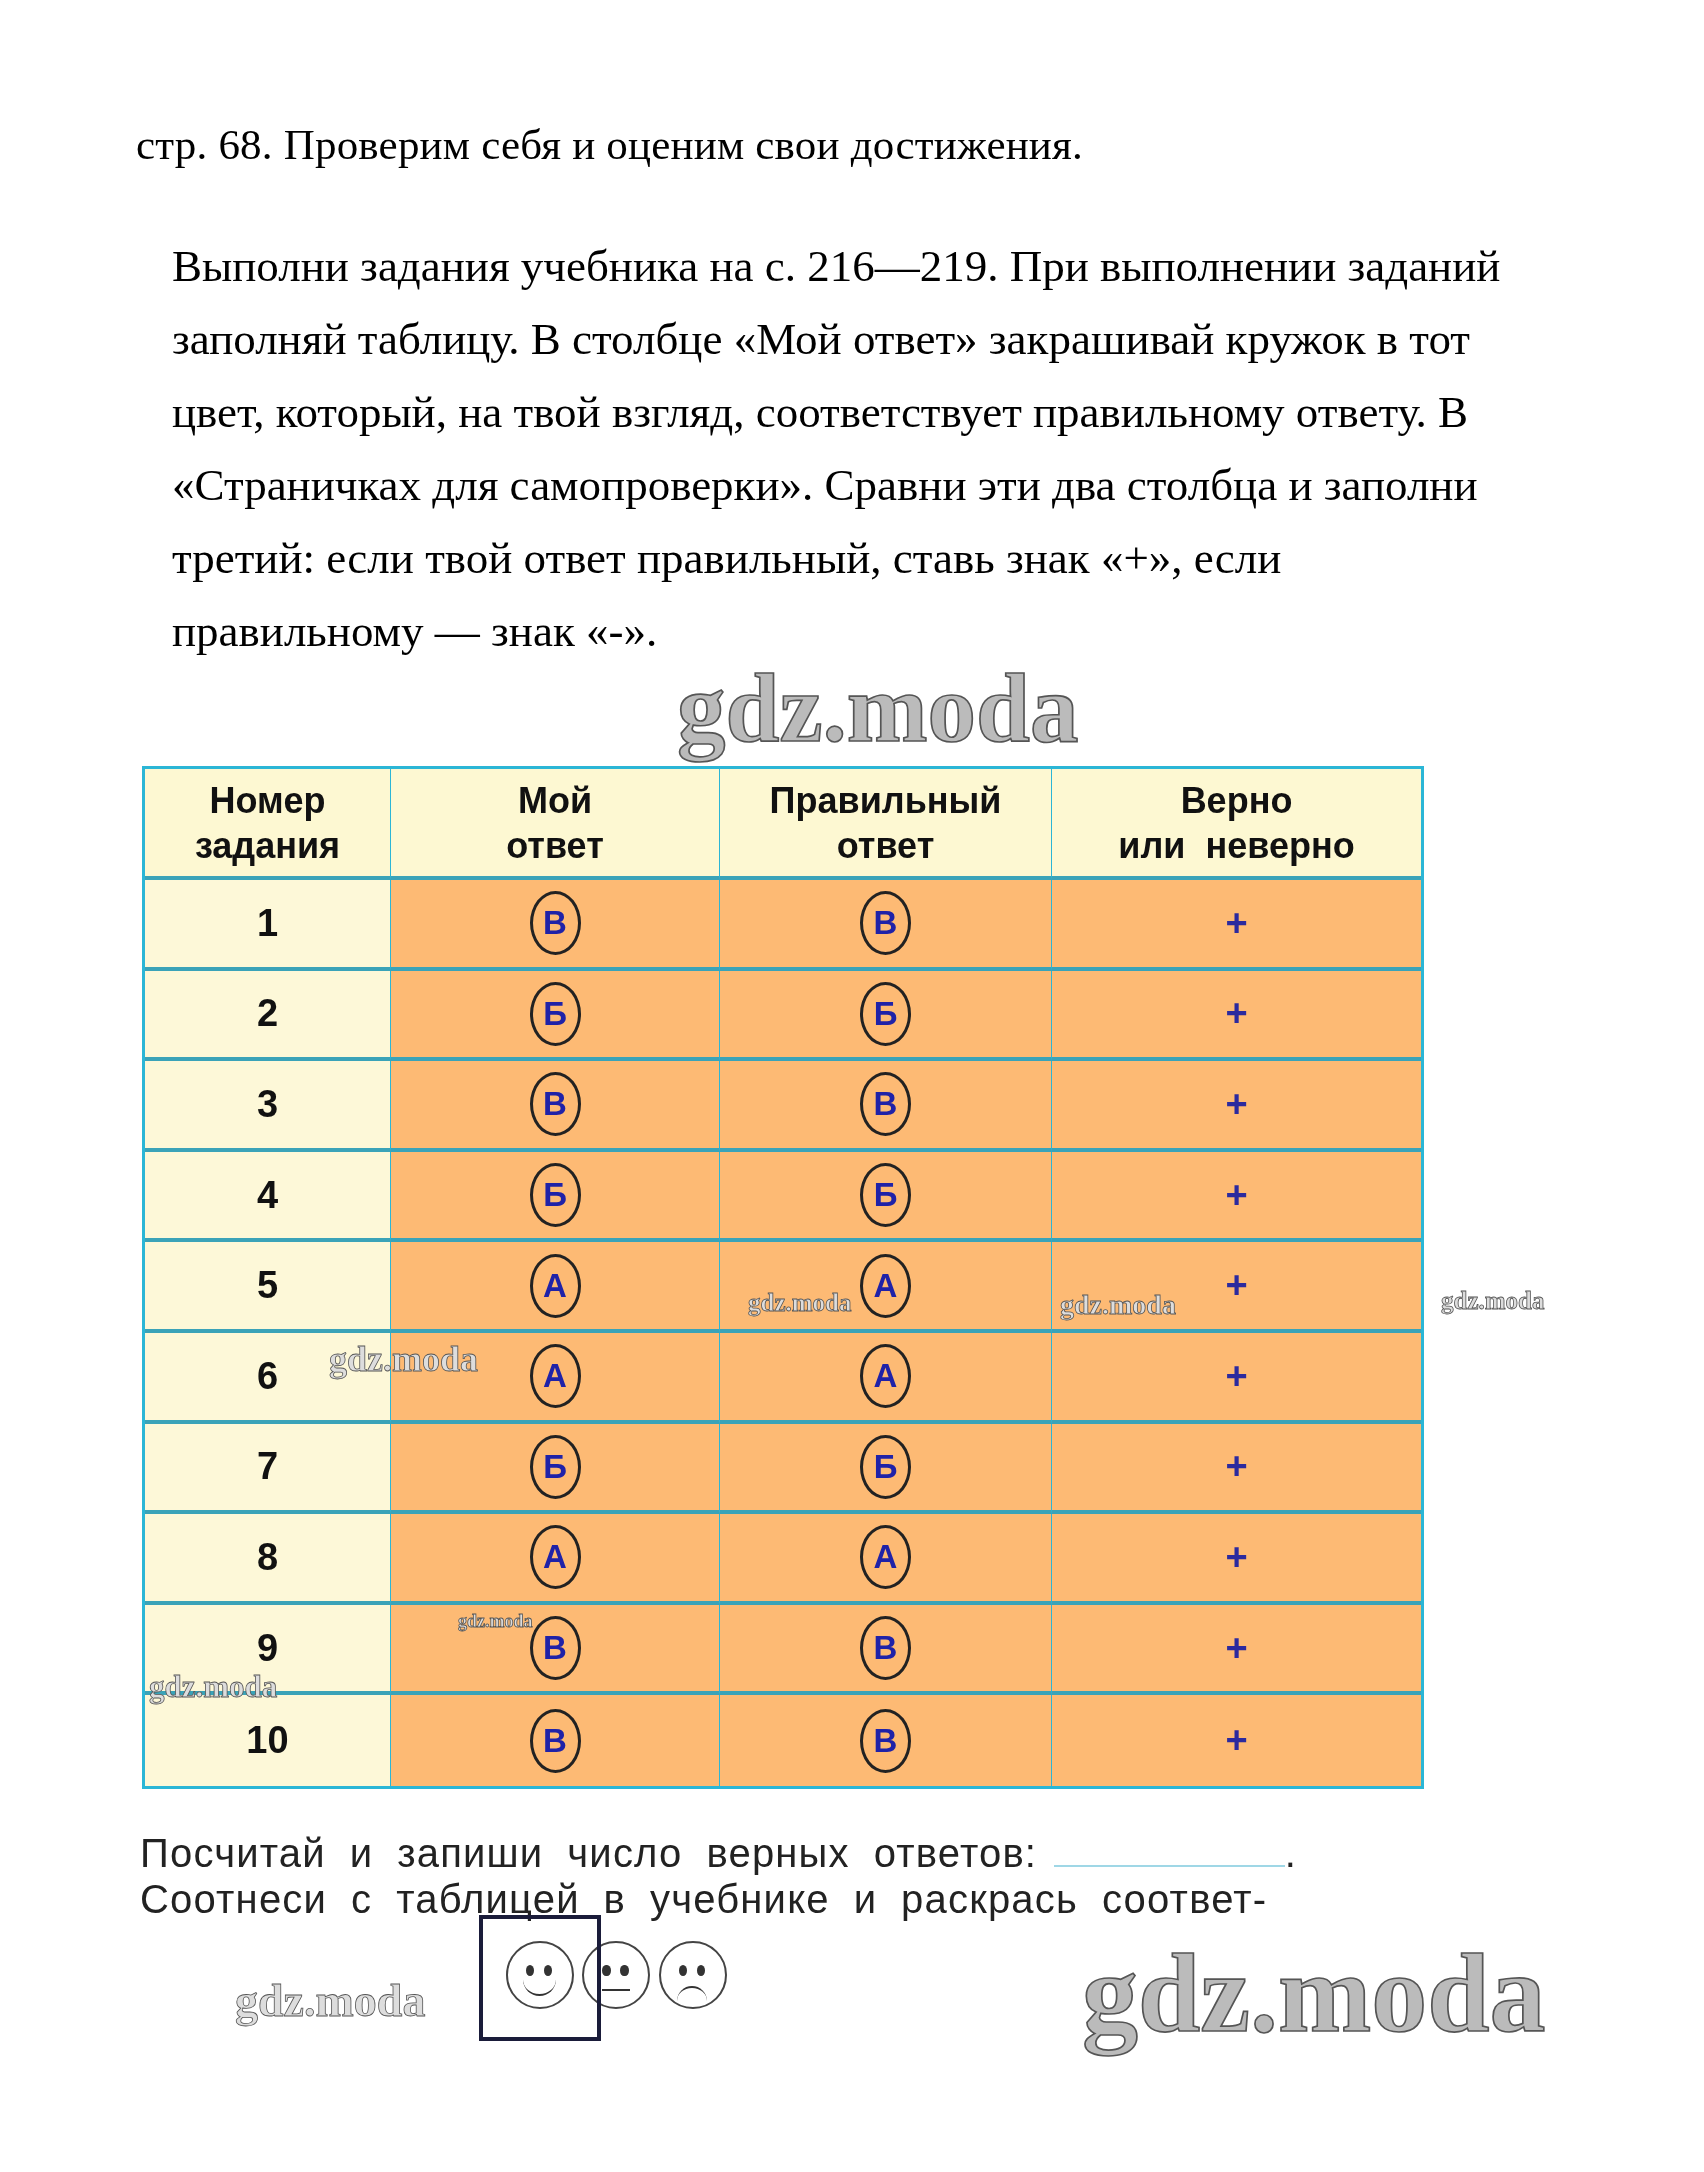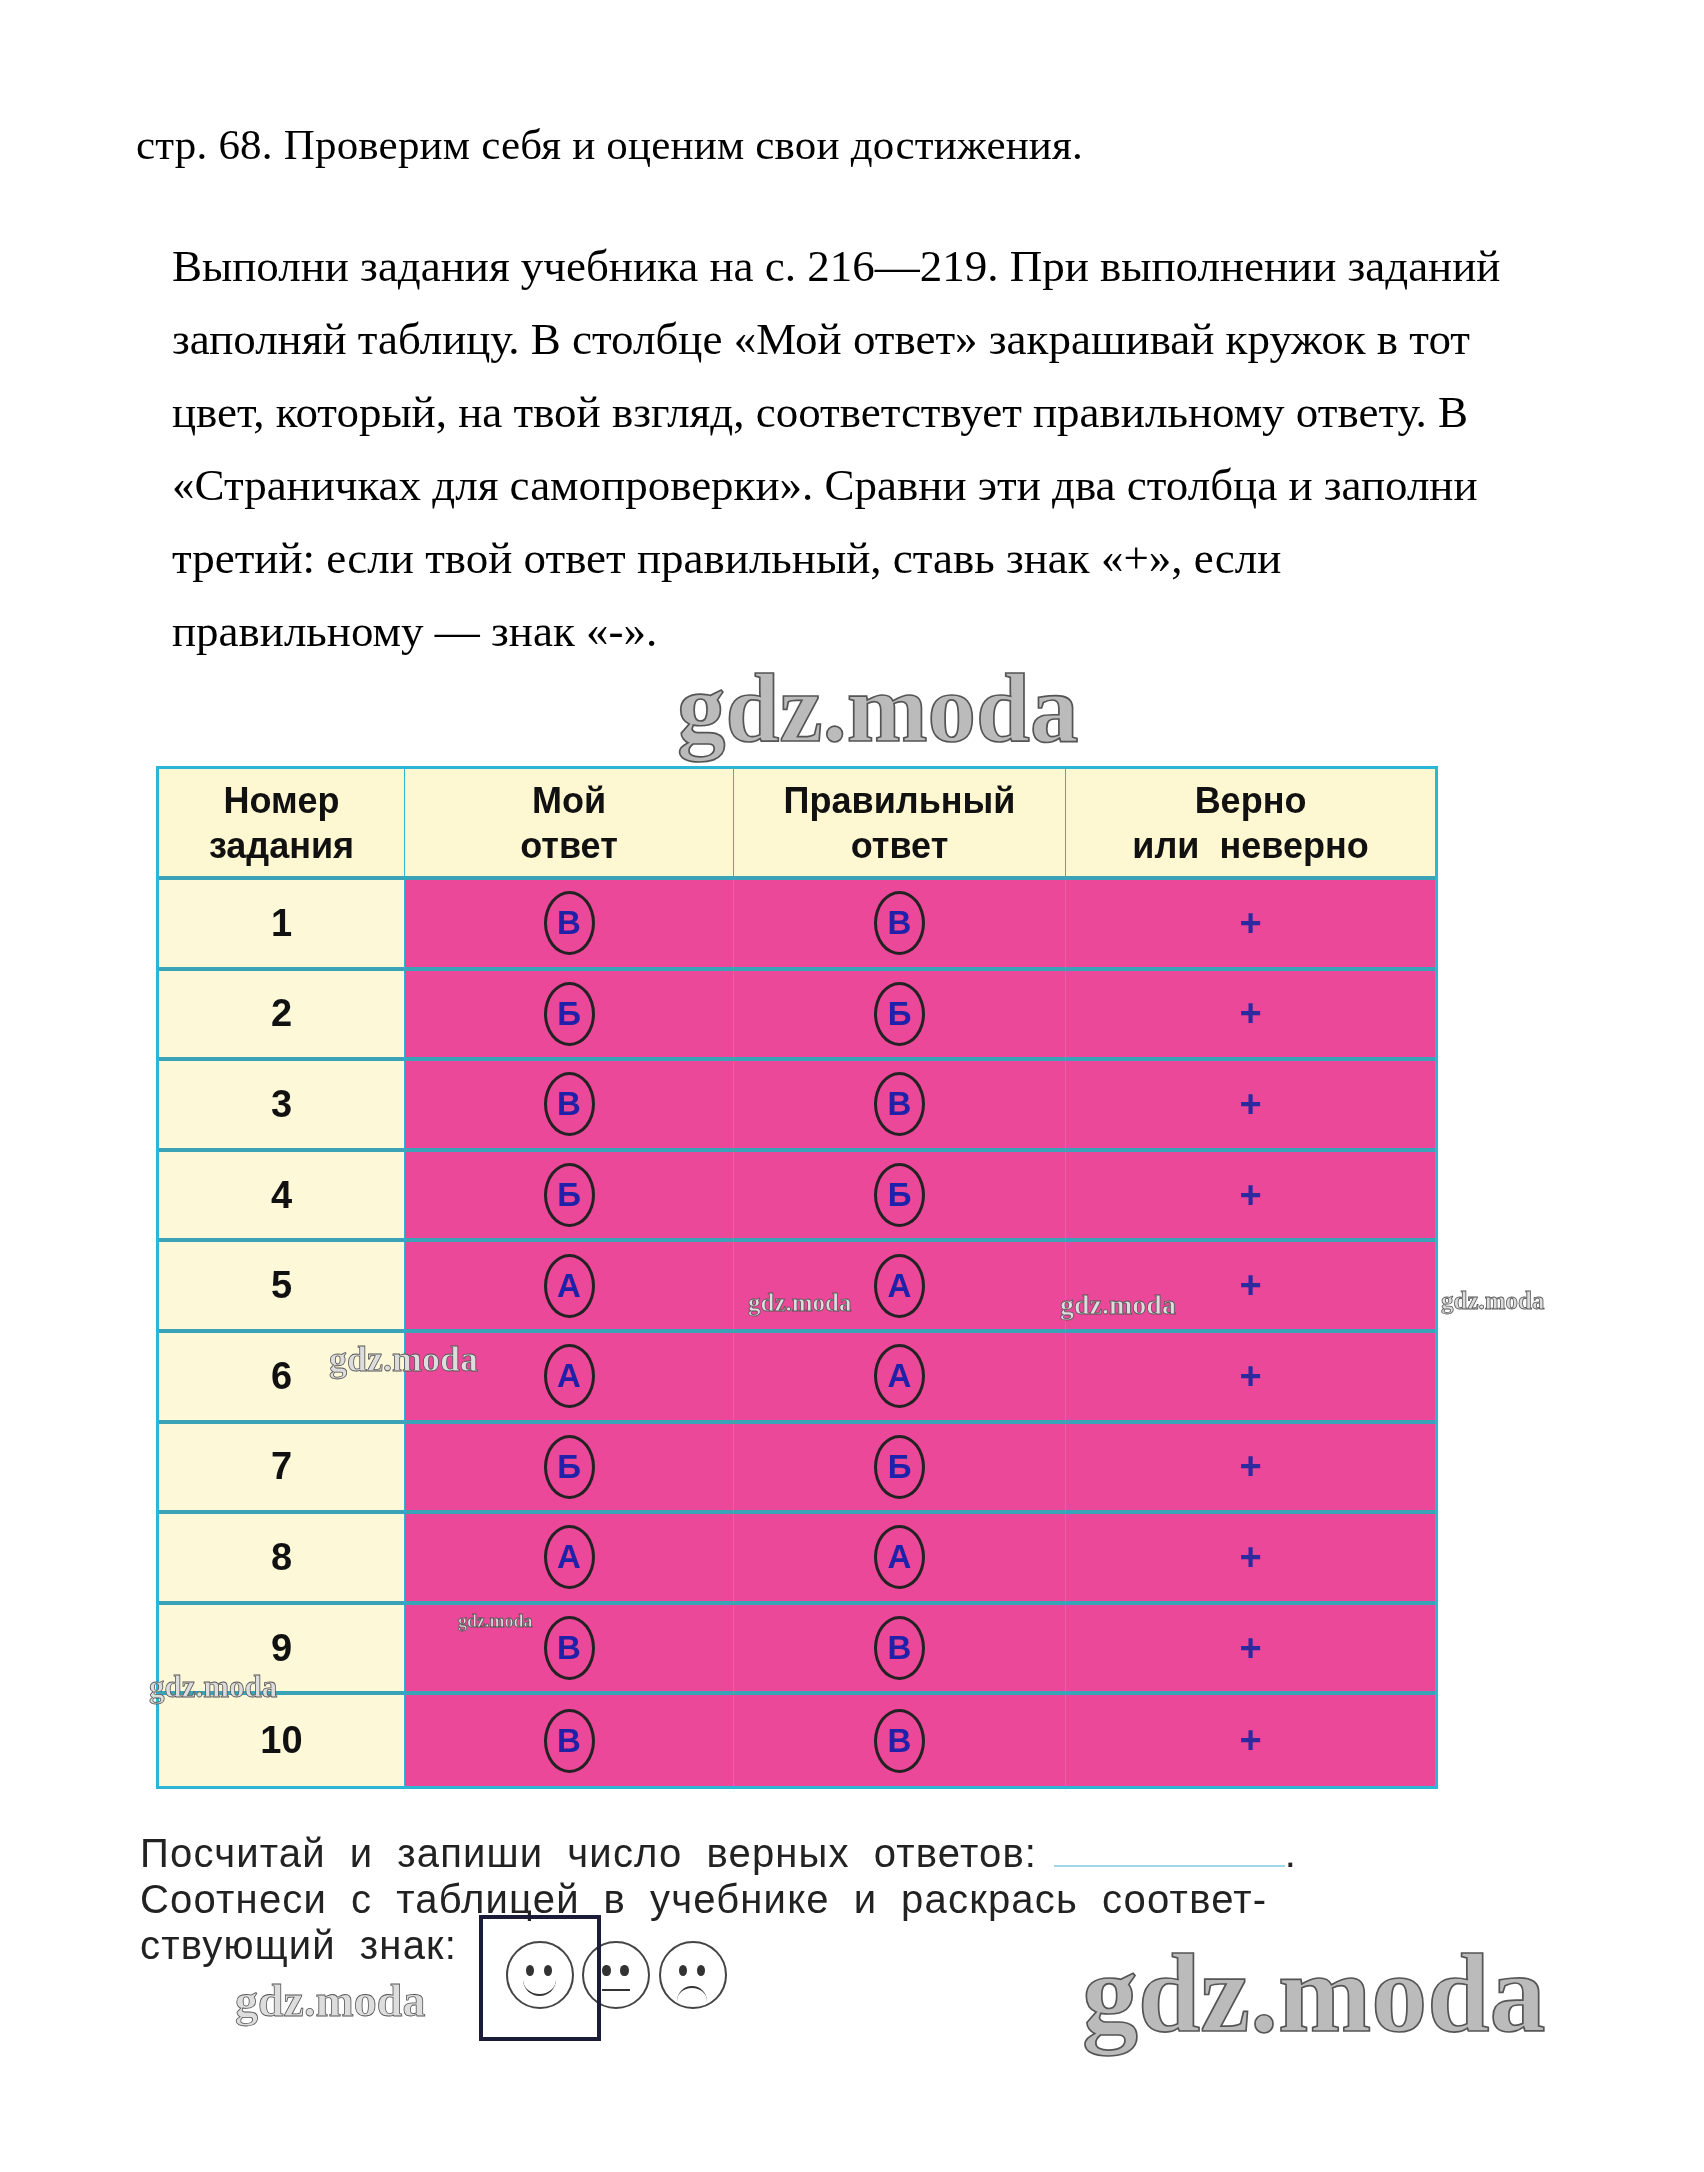--- a/index.html
+++ b/index.html
@@ -1,20 +1,20 @@
 <!DOCTYPE html>
 <html style="font-size:13.2px"><head>
 <meta charset="utf-8">
 <style>
   html,body{margin:0;padding:0;background:#fff;}
   body{width:1705px;height:2172px;position:relative;overflow:hidden;font-family:"Liberation Serif","DejaVu Serif",serif;color:#000;}
   .title{position:absolute;left:136px;top:120px;font-size:43px;font-weight:normal;letter-spacing:0.2px;white-space:nowrap;}
   .para{position:absolute;left:140px;top:230px;width:1454px;font-size:45px;line-height:73px;margin-left:32px;}
   .para div{white-space:nowrap;}
-  .tbl{position:absolute;left:156px;top:766px;width:1282px;height:1023px;border:3.3px solid #2bb6d6;box-sizing:border-box;background:#ec4899;}
+  .tbl{position:absolute;left:142px;top:766px;width:1282px;height:1023px;border:3.3px solid #2bb6d6;box-sizing:border-box;background:#fdba74;}
   .grid{display:grid;grid-template-columns:246px 329px 332px 1fr;grid-template-rows:111px repeat(10,1fr);width:100%;height:100%;}
   .cell{display:flex;align-items:center;justify-content:center;border-right:1.7px solid #2bb6d6;border-bottom:4.1px solid #3aa3b8;box-sizing:border-box;font-family:"Liberation Sans","DejaVu Sans",sans-serif;}
   .cell.last{border-right:none;}
   .hdr{background:#fdf8d2;font-weight:bold;font-size:36px;line-height:45px;text-align:center;color:#111;flex-direction:column;}
   .num{background:#fdf8d8;font-weight:bold;font-size:38px;color:#111;}
   .circle{width:51px;height:64px;border:3.3px solid #222;border-radius:50%;display:flex;align-items:center;justify-content:center;color:#1f22a8;font-weight:bold;font-size:33px;box-sizing:border-box;}
   .plus{color:#2c2a9e;font-weight:bold;font-size:38px;}
   .bottom{position:absolute;left:140px;top:1830px;font-family:"Liberation Sans","DejaVu Sans",sans-serif;font-size:40px;line-height:46px;color:#222;letter-spacing:1.2px;word-spacing:11.6px;}
   .bottom div{white-space:nowrap;}
   .blank{display:inline-block;width:231px;border-bottom:2.5px solid #9fd7e6;margin-left:16.5px;}
@@ -180,21 +180,20 @@
       </div>
       <div class="cell last" style="border-bottom: none;">
         <span class="plus">+</span>
       </div>
     </div>
 </div>
 
 <div class="bottom">
   <div><span>Посчитай и запиши число верных ответов:</span><span class="blank"></span><span>.</span></div>
   <div>Соотнеси с таблицей в учебнике и раскрась соответ-</div>
-  <div><span>ствующий знак:</span></div>
 </div>
 
 <div class="smileys">
   <div class="smiley">
       <span class="eye l"></span>
       <span class="eye r"></span>
       <span class="mouth-happy"></span>
     </div>
   <div class="smiley">
       <span class="eye l"></span>

